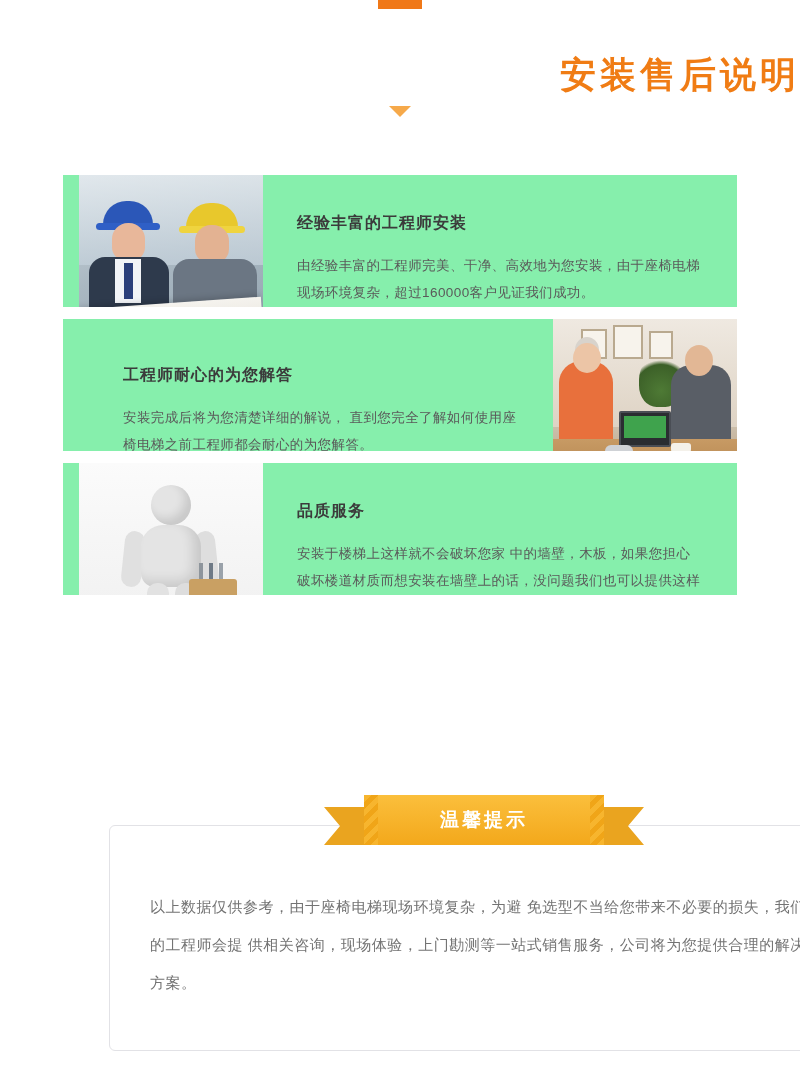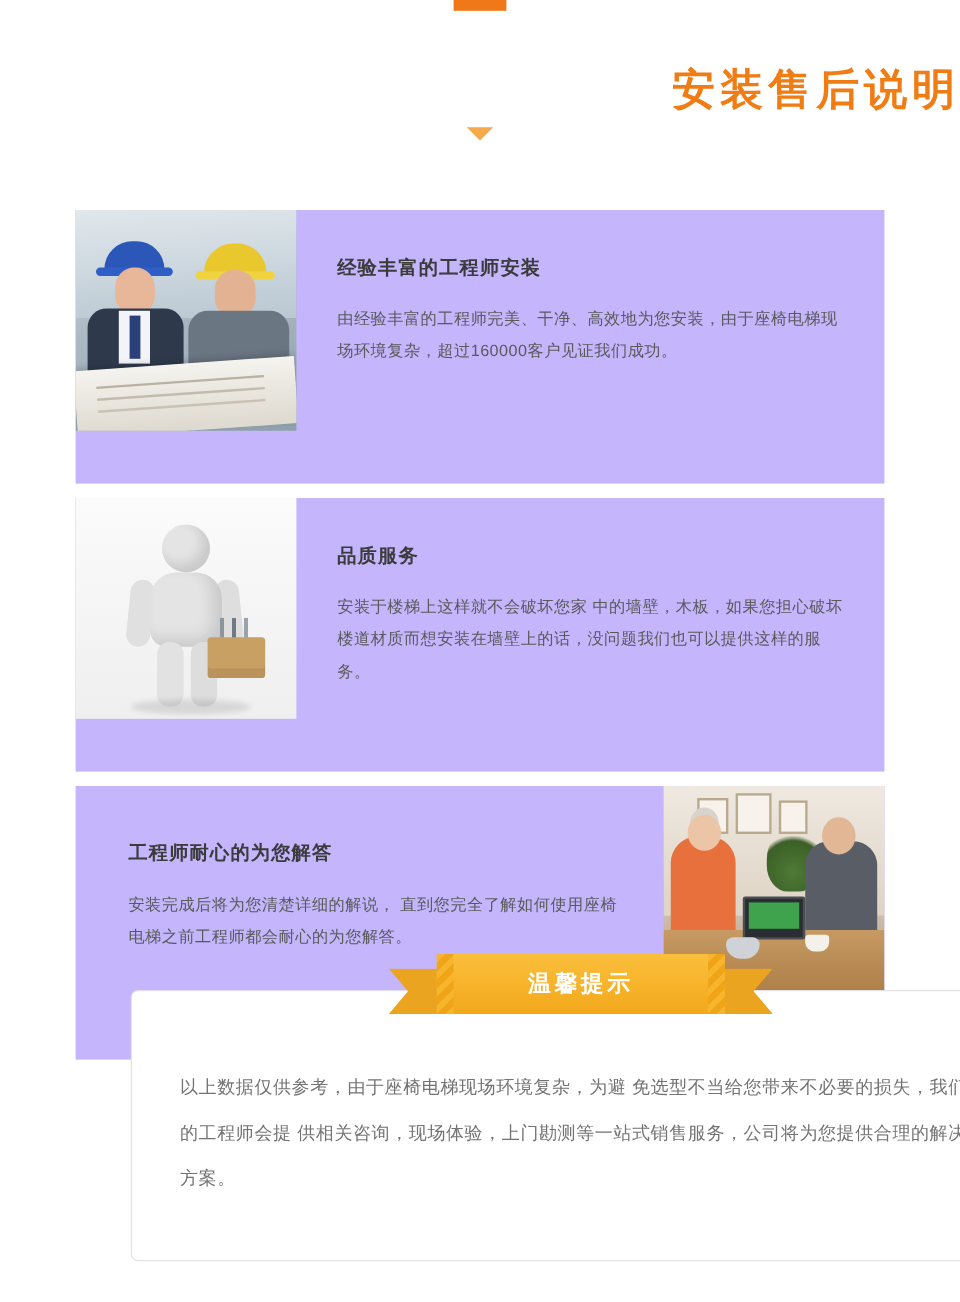--- a/index.html
+++ b/index.html
@@ -58,24 +58,25 @@
   
   .features {
     position: absolute;
     top: 175px;
     left: 63px;
     width: 674px;
   }
   .feature-row {
     position: relative;
     display: flex;
-    background: #c4b5fd;
-    height: 228px;
+    background: #86efac;
+    height: 132px;
     margin-bottom: 12px;
     overflow: hidden;
+    padding-left: 16px;
   }
   .feature-row.reverse {
     flex-direction: row-reverse;
   }
   .feature-img {
     width: 184px;
     height: 184px;
     flex: 0 0 184px;
     position: relative;
     overflow: hidden;
@@ -447,38 +448,20 @@
         <div class="shirt-a"></div>
         <div class="tie-a"></div>
         <div class="helmet-yellow"></div>
         <div class="face-b"></div>
         <div class="body-b"></div>
         <div class="paper"></div>
       </div>
       <div class="feature-text">
         <h2 class="feature-title">经验丰富的工程师安装</h2>
         <p class="feature-desc">由经验丰富的工程师完美、干净、高效地为您安装，由于座椅电梯现场环境复杂，超过160000客户见证我们成功。</p>
-      </div>
-    </div>
-
-    <div class="feature-row">
-      <div class="feature-img img-worker">
-        <div class="head"></div>
-        <div class="arm-l"></div>
-        <div class="arm-r"></div>
-        <div class="torso"></div>
-        <div class="leg-l"></div>
-        <div class="leg-r"></div>
-        <div class="tools"></div>
-        <div class="toolbox"></div>
-        <div class="shadow"></div>
-      </div>
-      <div class="feature-text">
-        <h2 class="feature-title">品质服务</h2>
-        <p class="feature-desc">安装于楼梯上这样就不会破坏您家 中的墙壁，木板，如果您担心破坏楼道材质而想安装在墙壁上的话，没问题我们也可以提供这样的服务。</p>
       </div>
     </div>
 
     <div class="feature-row reverse">
       <div class="feature-img img-meeting">
         <div class="wall"></div>
         <div class="frame1"></div>
         <div class="frame2"></div>
         <div class="frame3"></div>
         <div class="plant"></div>
@@ -490,20 +473,38 @@
         <div class="laptop"></div>
         <div class="cup"></div>
         <div class="pot"></div>
       </div>
       <div class="feature-text">
         <h2 class="feature-title">工程师耐心的为您解答</h2>
         <p class="feature-desc">安装完成后将为您清楚详细的解说，  直到您完全了解如何使用座椅电梯之前工程师都会耐心的为您解答。</p>
       </div>
     </div>
 
+    <div class="feature-row">
+      <div class="feature-img img-worker">
+        <div class="head"></div>
+        <div class="arm-l"></div>
+        <div class="arm-r"></div>
+        <div class="torso"></div>
+        <div class="leg-l"></div>
+        <div class="leg-r"></div>
+        <div class="tools"></div>
+        <div class="toolbox"></div>
+        <div class="shadow"></div>
+      </div>
+      <div class="feature-text">
+        <h2 class="feature-title">品质服务</h2>
+        <p class="feature-desc">安装于楼梯上这样就不会破坏您家 中的墙壁，木板，如果您担心破坏楼道材质而想安装在墙壁上的话，没问题我们也可以提供这样的服务。</p>
+      </div>
+    </div>
+
   </div>
 
   <div class="tip-wrap">
     <div class="ribbon">
       <div class="tail-left"></div>
       <div class="tail-right"></div>
       <div class="band">
         <span class="band-text">温馨提示</span>
       </div>
     </div>

